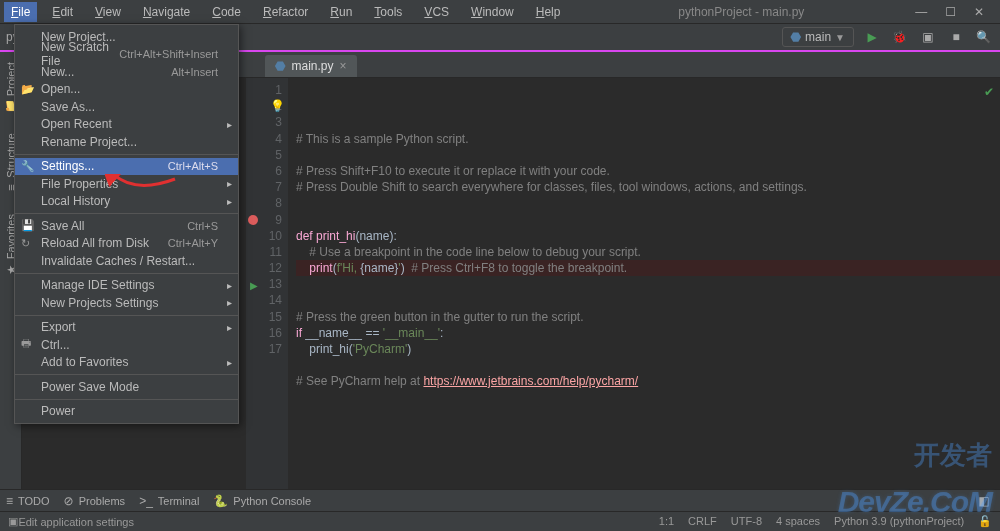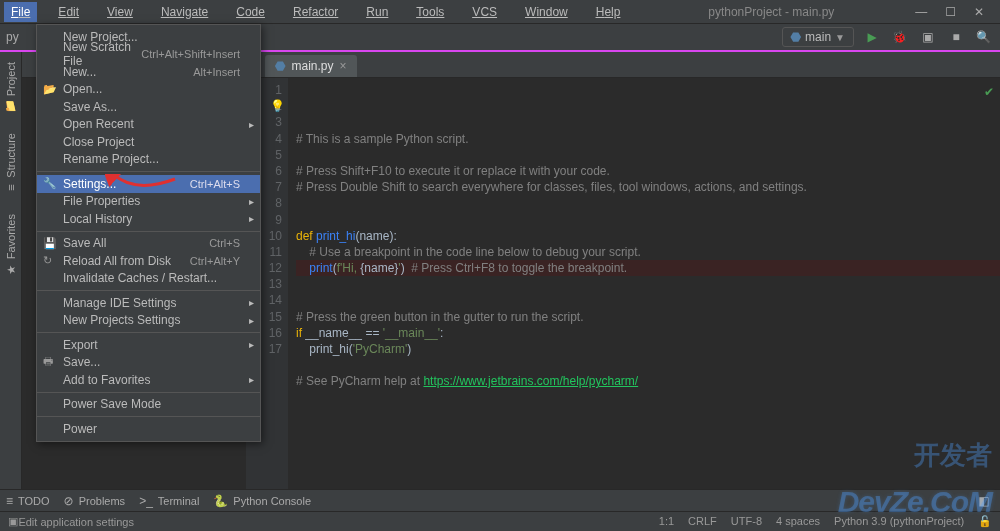--- a/index.html
+++ b/index.html
@@ -1,18 +1,18 @@
 <!DOCTYPE html>
 <html><head>
 <meta charset="utf-8">
 <style>
 * { margin: 0; padding: 0; box-sizing: border-box; font-family: "Segoe UI", Arial, sans-serif; }
 body { width: 1000px; height: 531px; background: #2b2b2b; color: #bbbbbb; font-size: 12px; overflow: hidden; position: relative; }
 .titlebar { height: 24px; background: #3c3f41; display: flex; align-items: center; padding: 0 4px; border-bottom: 1px solid #282828; }
-.menubar { display: flex; gap: 14px; text-decoration: underline; }
+.menubar { display: flex; gap: 8px; }
 .menubar-item { padding: 3px 7px; cursor: pointer; color: #bbb; }
 .menubar-item.active { background: #4b6eaf; color: #fff; }
 .menubar-item u { text-decoration: underline; }
 .title-text { flex: 1; text-align: center; color: #888; font-size: 12px; }
 .window-controls { display: flex; gap: 18px; padding-right: 12px; color: #aaa; }
 .window-controls span { cursor: pointer; }
 .toolbar { height: 28px; background: #3c3f41; display: flex; align-items: center; border-bottom: 2px solid #d946ef; padding: 0 6px; }
 .breadcrumb { font-size: 12px; color: #aaa; }
 .tool-right { margin-left: auto; display: flex; align-items: center; gap: 8px; }
 .run-config { display: flex; align-items: center; gap: 4px; background: #3c3f41; border: 1px solid #555; padding: 2px 8px; border-radius: 3px; }
@@ -29,25 +29,25 @@
 .editor-body { flex: 1; display: flex; background: #2b2b2b; overflow: hidden; }
 .gutter { width: 42px; background: #313335; text-align: right; padding: 4px 6px 4px 0; color: #606366; font-family: Consolas, monospace; font-size: 12px; line-height: 16.2px; position: relative; margin-left: 224px; }
 .gutter .ln { height: 16.2px; }
 .gutter .bp { position: absolute; left: 2px; width: 10px; height: 10px; background: #db5c5c; border-radius: 50%; }
 .gutter .run-ic { position: absolute; left: 4px; color: #499c54; font-size: 10px; }
 .gutter .bulb { position: absolute; left: 24px; font-size: 12px; }
 .code { flex: 1; padding: 4px 0 4px 8px; font-family: Consolas, monospace; font-size: 12px; line-height: 16.2px; color: #a9b7c6; white-space: pre; position: relative; }
 .code .cl { height: 16.2px; }
 .code .cl.hl { background: #3a2323; }
 .c-cmt { color: #808080; }
-.c-kw { color: #eab308; }
-.c-fn { color: #3b82f6; }
+.c-kw { color: #f9a8d4; }
+.c-fn { color: #f9a8d4; }
 .c-str { color: #6a8759; }
-.c-lnk { color: #22c55e; text-decoration: underline; }
-.file-menu { position: absolute; left: 36px; top: 24px; width: 225px; background: #3c3f41; border: 1px solid #555; box-shadow: 2px 2px 8px rgba(0,0,0,0.5); z-index: 100; padding: 3px 0; }
+.c-lnk { color: #fca5a5; text-decoration: underline; }
+.file-menu { position: absolute; left: 14px; top: 24px; width: 225px; background: #3c3f41; border: 1px solid #555; box-shadow: 2px 2px 8px rgba(0,0,0,0.5); z-index: 100; padding: 3px 0; }
 .menu-item { display: flex; align-items: center; padding: 2px 20px 2px 26px; height: 17.5px; font-size: 12px; color: #bbb; cursor: pointer; position: relative; }
 .menu-item.highlight { background: #4b6eaf; color: #fff; }
 .menu-item .mi-shortcut { margin-left: auto; font-size: 11px; color: #999; }
 .menu-item.highlight .mi-shortcut { color: #dde; }
 .menu-item .mi-arrow { position: absolute; right: 6px; font-size: 10px; }
 .menu-item .mi-icon { position: absolute; left: 6px; font-size: 11px; color: #999; }
 .menu-sep { height: 1px; background: #555; margin: 3px 0; }
 .arrow-annotation { position: absolute; left: 105px; top: 174px; z-index: 200; pointer-events: none; }
 .bottom-tabs { position: absolute; left: 0; right: 0; bottom: 20px; height: 22px; background: #3c3f41; display: flex; align-items: center; border-top: 1px solid #282828; padding: 0 6px; gap: 14px; }
 .bottom-tab { display: flex; align-items: center; gap: 5px; font-size: 11px; color: #aaa; cursor: pointer; }
@@ -156,23 +156,20 @@
       <span>Open...</span>
     </div>
     <div class="menu-item">
       <span>Save As...</span>
     </div>
     <div class="menu-item">
       <span>Open Recent</span>
       <span class="mi-arrow">▸</span>
     </div>
     <div class="menu-item">
-      <span>Close Project</span>
-    </div>
-    <div class="menu-item">
       <span>Rename Project...</span>
     </div>
     <div class="menu-sep"></div>
     <div class="menu-item highlight">
       <span class="mi-icon">🔧</span>
       <span>Settings...</span>
       <span class="mi-shortcut">Ctrl+Alt+S</span>
     </div>
     <div class="menu-item">
       <span>File Properties</span>
@@ -205,21 +202,21 @@
       <span>New Projects Settings</span>
       <span class="mi-arrow">▸</span>
     </div>
     <div class="menu-sep"></div>
     <div class="menu-item">
       <span>Export</span>
       <span class="mi-arrow">▸</span>
     </div>
     <div class="menu-item">
       <span class="mi-icon">🖶</span>
-      <span>Save...</span>
+      <span>Ctrl...</span>
     </div>
     <div class="menu-item">
       <span>Add to Favorites</span>
       <span class="mi-arrow">▸</span>
     </div>
     <div class="menu-sep"></div>
     <div class="menu-item">
       <span>Power Save Mode</span>
     </div>
     <div class="menu-sep"></div>

